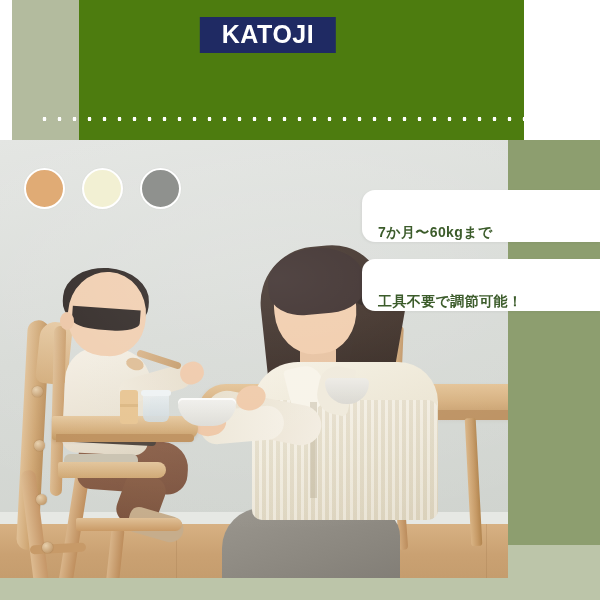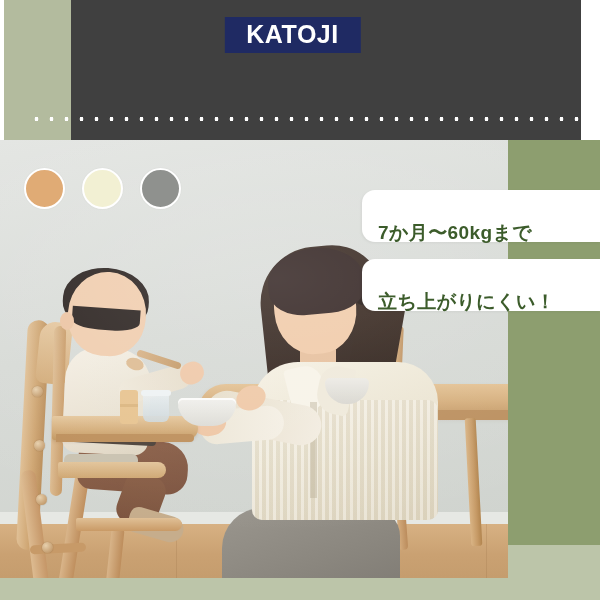--- a/index.html
+++ b/index.html
@@ -9,22 +9,22 @@
     font-family:"Liberation Sans","DejaVu Sans",sans-serif;
     background:#ffffff;
     overflow:hidden;
     position:relative;
   }
 
   #page { position:relative; width:600px; height:600px; overflow:hidden; background:#fff; }
 
   
   .header {
-    position:absolute; left:4px; top:0; width:577px; height:140px;
-    background:#404040;
+    position:absolute; left:12px; top:0; width:512px; height:140px;
+    background:#4d7c0f;
     overflow:hidden;
   }
   .header-left-strip {
     position:absolute; left:0; top:0; width:67px; height:140px;
     background:#b3bb9e;
   }
   .brand-badge {
     position:absolute; left:50%; top:17px; transform:translateX(-50%);
     background:#1f2a63;
     padding:4px 22px 5px 22px;
@@ -123,21 +123,21 @@
   .feature {
     background:#ffffff;
     border-radius:13px 0 0 13px;
     height:52px;
     display:flex; align-items:center;
     padding-left:16px;
     box-shadow:-1px 1px 3px rgba(0,0,0,.05);
   }
   .feature span {
     color:#3c5c2b;
-    font-size:19px;
+    font-size:14px;
     font-weight:bold;
     letter-spacing:0.4px;
     white-space:nowrap;
     line-height:1;
     margin-top:32px;
   }
 
   
   .scene { position:absolute; left:0; top:0; width:600px; height:460px; z-index:3; }
 
@@ -569,18 +569,18 @@
       <div class="swatch" style="background: rgb(224, 171, 117);"></div>
       <div class="swatch" style="background: rgb(242, 240, 211);"></div>
       <div class="swatch" style="background: rgb(143, 145, 142);"></div>
     </div>
 
     <div class="features">
       <div class="feature">
         <span>7か月〜60kgまで</span>
       </div>
       <div class="feature">
-        <span>立ち上がりにくい！</span>
+        <span>工具不要で調節可能！</span>
       </div>
     </div>
 
   </div>
 </div>
 
 </body></html>

